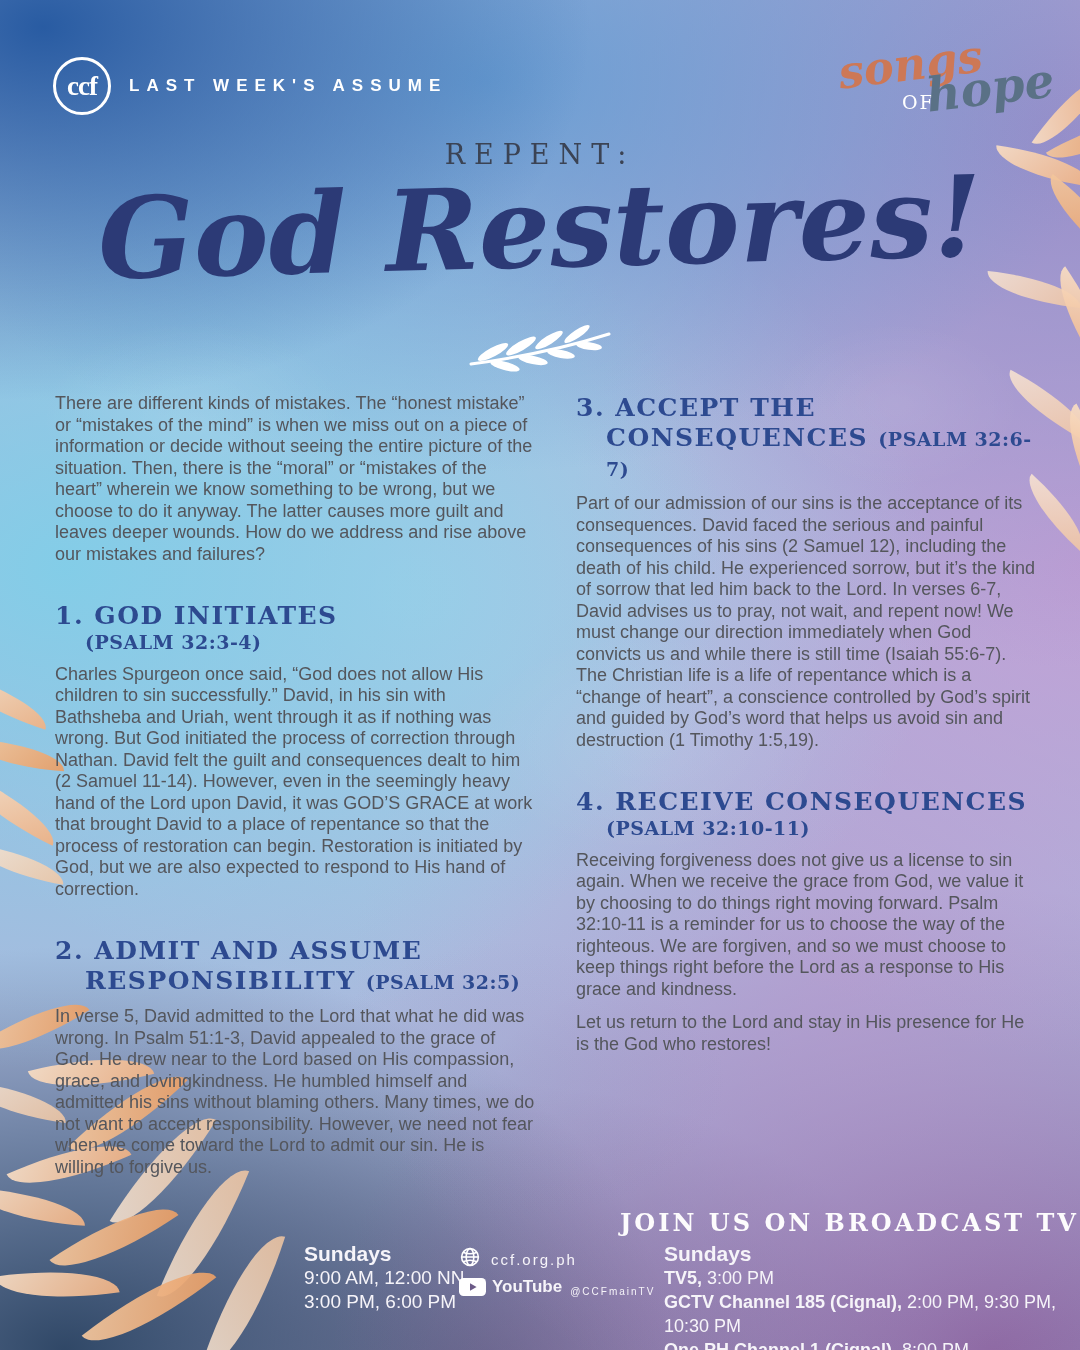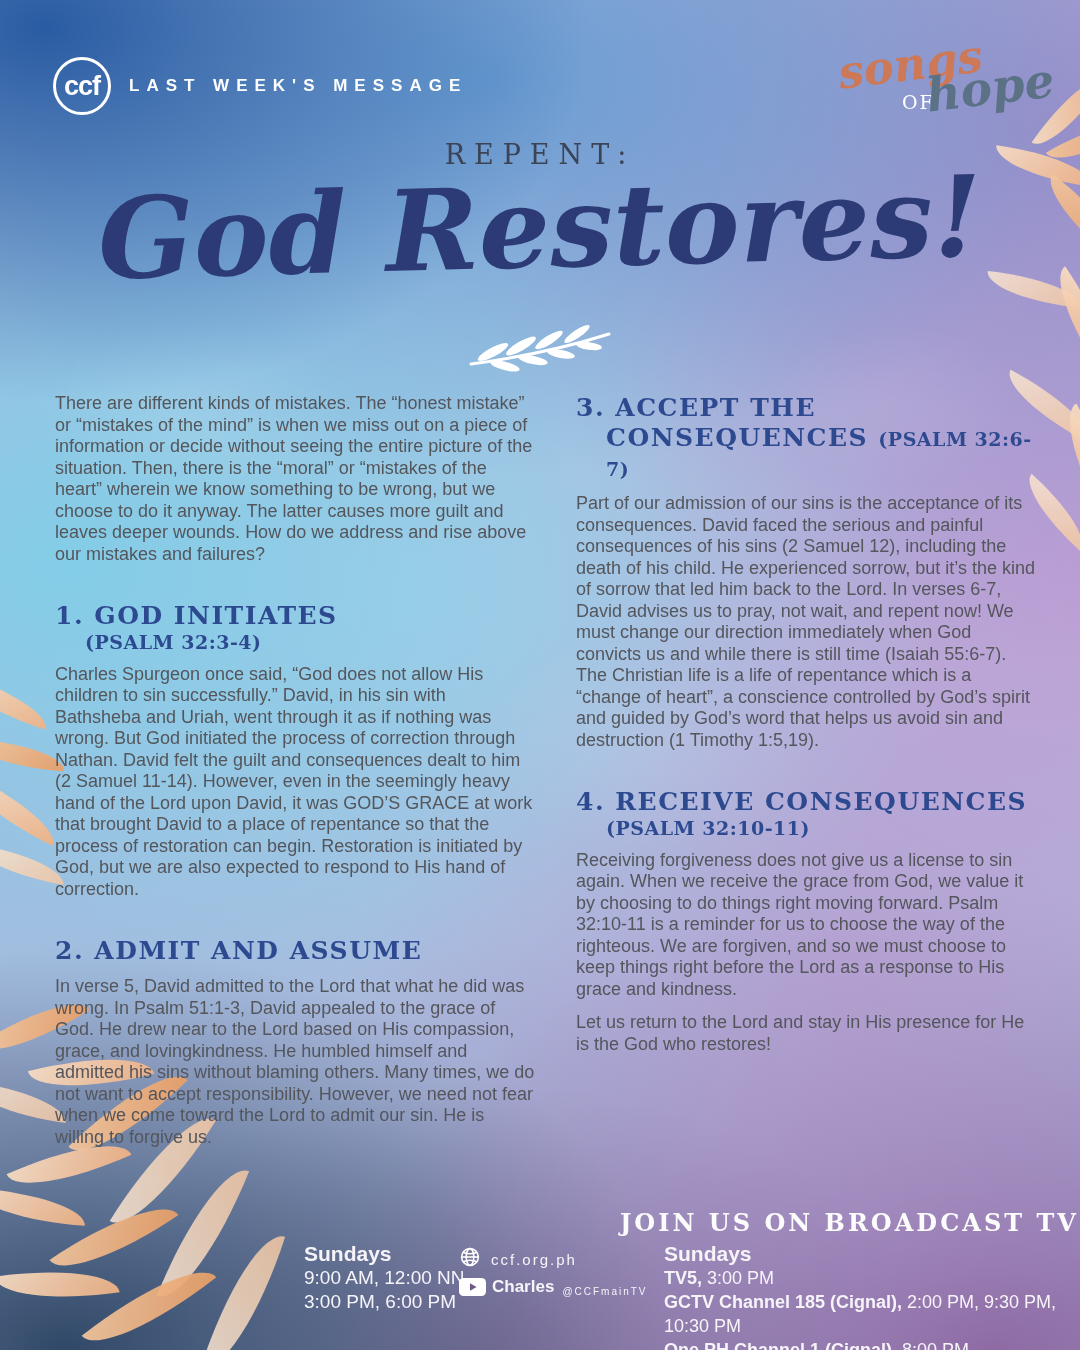--- a/index.html
+++ b/index.html
@@ -28,21 +28,21 @@
       radial-gradient(ellipse 300px 200px at 48% 80%, rgba(120,120,160,.12), transparent 70%),
       radial-gradient(ellipse 180px 120px at 83% 30%, rgba(255,255,255,.08), transparent 70%);
   }
   .leaf { position:absolute; border-radius:0 100% 0 100%; opacity:.93;
           background:linear-gradient(135deg,#f8ddc4,#efb183); }
   .leaf.dark { background:linear-gradient(135deg,#f3c69d,#e89e66); }
   .leaf.pale { background:linear-gradient(135deg,#fae6d3,#f3c7a1); opacity:.85; }
 
   
   .ccf-logo { position:absolute; left:53px; top:57px; width:58px; height:58px;
-    border:3px solid #fff; border-radius:50%; display:flex; align-items:center; justify-content:center; }
+    border:3px solid #fff; border-radius:50%; display:flex; align-items:center; justify-content:center;font-family:Liberation Serif, serif; }
   .ccf-logo span { color:#fff; font-weight:bold; font-size:27px; letter-spacing:-1px; }
   .kicker { position:absolute; left:129px; top:76px; color:#fff; font-weight:bold;
     font-size:17px; letter-spacing:7px; }
   .series { position:absolute; left:838px; top:36px; width:200px; height:100px; }
   .series .songs { position:absolute; left:0; top:2px; font-family:"DejaVu Serif", serif;
     font-style:italic; font-weight:bold; font-size:45px; color:#cd7856; transform:rotate(-7deg); }
   .series .of { position:absolute; left:64px; top:55px; font-family:"DejaVu Serif", serif;
     font-size:19px; color:#fff; letter-spacing:2px; }
   .series .hope { position:absolute; left:88px; top:24px; font-family:"DejaVu Serif", serif;
     font-style:italic; font-weight:bold; font-size:47px; color:#5a7186; transform:rotate(-7deg); }
@@ -121,21 +121,21 @@
     <div class="leaf dark" style="left:48px;top:1220px;width:132px;height:35px;transform:rotate(-34deg);"></div>
     <div class="leaf pale" style="left:128px;top:1214px;width:150px;height:39px;transform:rotate(-68deg);"></div>
     <div class="leaf" style="left:-4px;top:1268px;width:122px;height:33px;transform:rotate(-8deg);"></div>
     <div class="leaf dark" style="left:78px;top:1288px;width:142px;height:37px;transform:rotate(-38deg);"></div>
     <div class="leaf pale" style="left:168px;top:1282px;width:150px;height:40px;transform:rotate(-72deg);"></div>
   </div>
 
   <div class="ccf-logo">
     <span>ccf</span>
   </div>
-  <div class="kicker">LAST WEEK'S MESSAGE</div>
+  <div class="kicker">LAST WEEK'S ASSUME</div>
 
   <div class="series">
     <span class="songs">songs</span>
     <span class="of">OF</span>
     <span class="hope">hope</span>
   </div>
 
   <div class="title-kicker">REPENT:</div>
   <div class="title-main">God Restores!</div>
   <div class="laurel">
@@ -165,20 +165,21 @@
         <span>GOD INITIATES</span>
         <span class="indent psalm">(PSALM 32:3-4)</span>
       </div>
       <p class="sec-body">Charles Spurgeon once said, “God does not allow His children to sin successfully.” David, in his sin with Bathsheba and Uriah, went through it as if nothing was wrong. But God initiated the process of correction through Nathan. David felt the guilt and consequences dealt to him (2 Samuel 11-14). However, even in the seemingly heavy hand of the Lord upon David, it was GOD’S GRACE at work that brought David to a place of repentance so that the process of restoration can begin. Restoration is initiated by God, but we are also expected to respond to His hand of correction.</p>
     </div>
 
     <div class="mt">
       <div class="sec-head">
         <span>2.</span>
         <span>ADMIT AND ASSUME</span>
+        <span class="indent"><span>RESPONSIBILITY</span> <span class="psalm">(PSALM 32:5)</span></span>
       </div>
       <p class="sec-body">In verse 5, David admitted to the Lord that what he did was wrong. In Psalm 51:1-3, David appealed to the grace of God. He drew near to the Lord based on His compassion, grace, and lovingkindness. He humbled himself and admitted his sins without blaming others. Many times, we do not want to accept responsibility. However, we need not fear when we come toward the Lord to admit our sin. He is willing to forgive us.</p>
     </div>
   </div>
 
   <div class="col col-right">
     <div>
       <div class="sec-head">
         <span>3.</span>
         <span>ACCEPT THE</span>
@@ -216,21 +217,21 @@
       </span>
       <span class="lbl">ccf.org.ph</span>
     </div>
     <div class="f-link">
       <span class="icon">
         <svg width="27" height="20" viewBox="0 0 27 20">
           <rect x="0" y="1" width="27" height="18" rx="4.5" fill="#ffffff"></rect>
           <path d="M11 6.2 L17.6 10 L11 13.8 Z" fill="#6b5a87"></path>
         </svg>
       </span>
-      <span class="yt-word">Charles</span>
+      <span class="yt-word">YouTube</span>
       <span class="yt-handle">@CCFmainTV</span>
     </div>
   </div>
 
   <div class="f-head f-tv-head">JOIN US ON BROADCAST TV</div>
   <div class="f-block f-tv">
     <div class="f-day">Sundays</div>
     <div><b>TV5,</b><span> 3:00 PM</span></div>
     <div><b>GCTV Channel 185 (Cignal),</b><span> 2:00 PM, 9:30 PM, 10:30 PM</span></div>
     <div><b>One PH Channel 1 (Cignal),</b><span> 8:00 PM</span></div>

